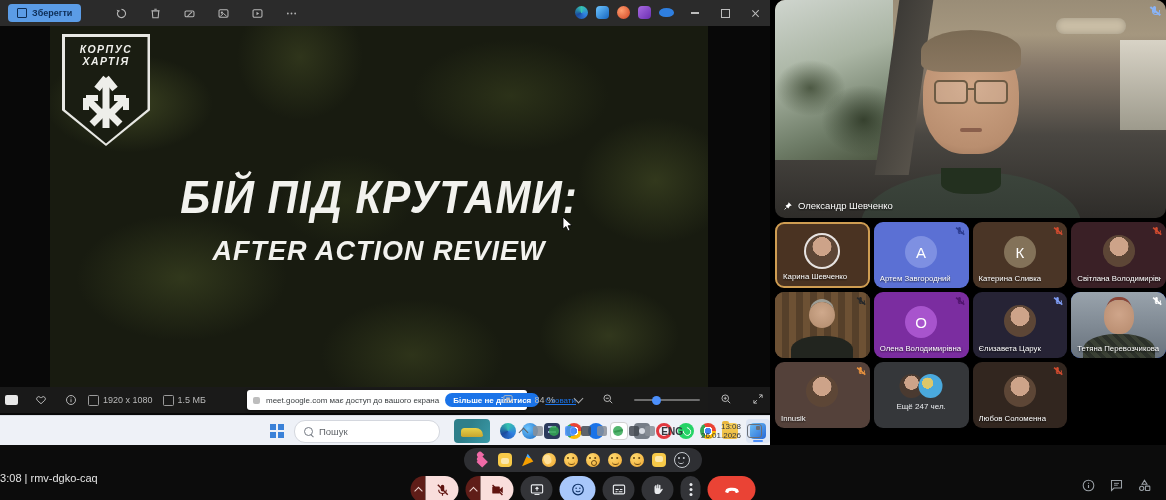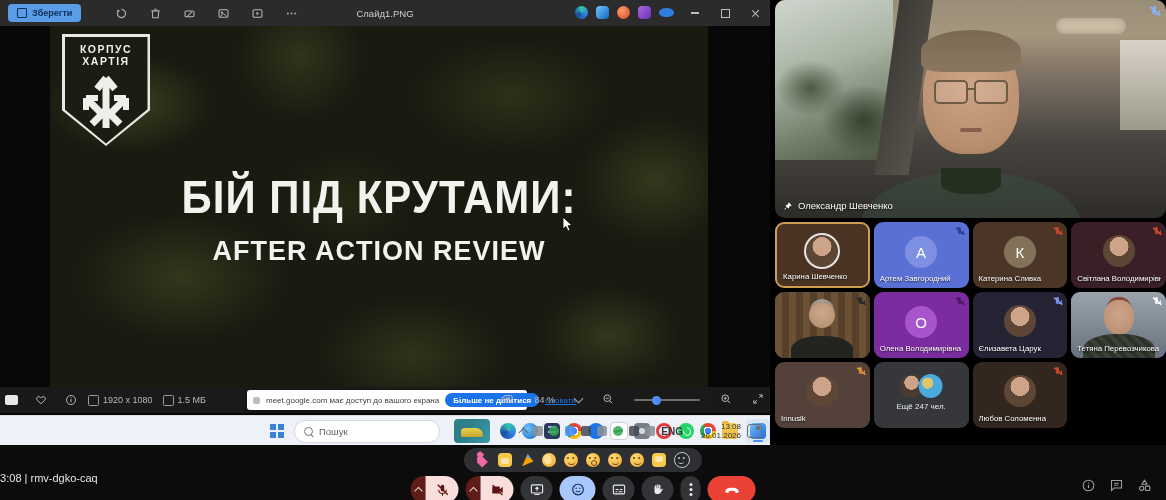--- a/index.html
+++ b/index.html
@@ -30,21 +30,21 @@
   .win-btn{width:30px;height:26px;display:flex;align-items:center;justify-content:center;}
   .wcg{display:block;position:relative;}
   .wcg.min{width:8px;height:1.4px;background:#bdbdbd;}
   .wcg.max{width:7px;height:7px;border:1.2px solid #bdbdbd;}
   .wcg.close{width:9px;height:9px;}
   .wcg.close::before,.wcg.close::after{content:"";position:absolute;left:4px;top:0;width:1.3px;height:9px;background:#bdbdbd;}
   .wcg.close::before{transform:rotate(45deg);}
   .wcg.close::after{transform:rotate(-45deg);}
 
   
-  #pt-canvas{left:0;top:26px;width:770px;height:433px;background:#080808;}
+  #pt-canvas{left:0;top:26px;width:770px;height:433px;background:#080808;font-style:italic;}
   #slide{position:absolute;left:50px;top:0;width:658px;height:387px;background-color:#181b10;
     background-image:
       radial-gradient(ellipse 120px 70px at 12% 20%, rgba(86,96,46,.55), transparent 70%),
       radial-gradient(ellipse 90px 90px at 38% 8%,  rgba(70,78,38,.5), transparent 70%),
       radial-gradient(ellipse 140px 80px at 70% 18%, rgba(60,68,32,.55), transparent 70%),
       radial-gradient(ellipse 110px 90px at 92% 40%, rgba(82,92,44,.45), transparent 70%),
       radial-gradient(ellipse 150px 90px at 20% 65%, rgba(74,84,40,.5), transparent 70%),
       radial-gradient(ellipse 130px 80px at 55% 85%, rgba(64,72,34,.55), transparent 70%),
       radial-gradient(ellipse 100px 70px at 85% 80%, rgba(88,98,48,.4), transparent 70%),
       radial-gradient(ellipse 90px 60px at 45% 45%, rgba(40,46,22,.8), transparent 75%);}
@@ -264,21 +264,20 @@
           <path d="M6.8 5.8 10 8l-3.2 2.2z" fill="#cfcfcf"></path>
         </svg>
     </span>
     <span class="tb-ico">
       <svg viewBox="0 0 16 16">
           <circle cx="3.5" cy="8" r="1.1" fill="#cfcfcf"></circle>
           <circle cx="8" cy="8" r="1.1" fill="#cfcfcf"></circle>
           <circle cx="12.5" cy="8" r="1.1" fill="#cfcfcf"></circle>
         </svg>
     </span>
-    <div class="pt-title">Слайд1.PNG</div>
     <div class="tb-right">
       <span class="app-dot edge"></span>
       <span class="app-dot paint"></span>
       <span class="app-dot ppt"></span>
       <span class="app-dot purp"></span>
       <span class="app-dot cloud"></span>
     </div>
     <div class="win-ctl">
       <span class="win-btn">
           <i class="wcg min"></i>

